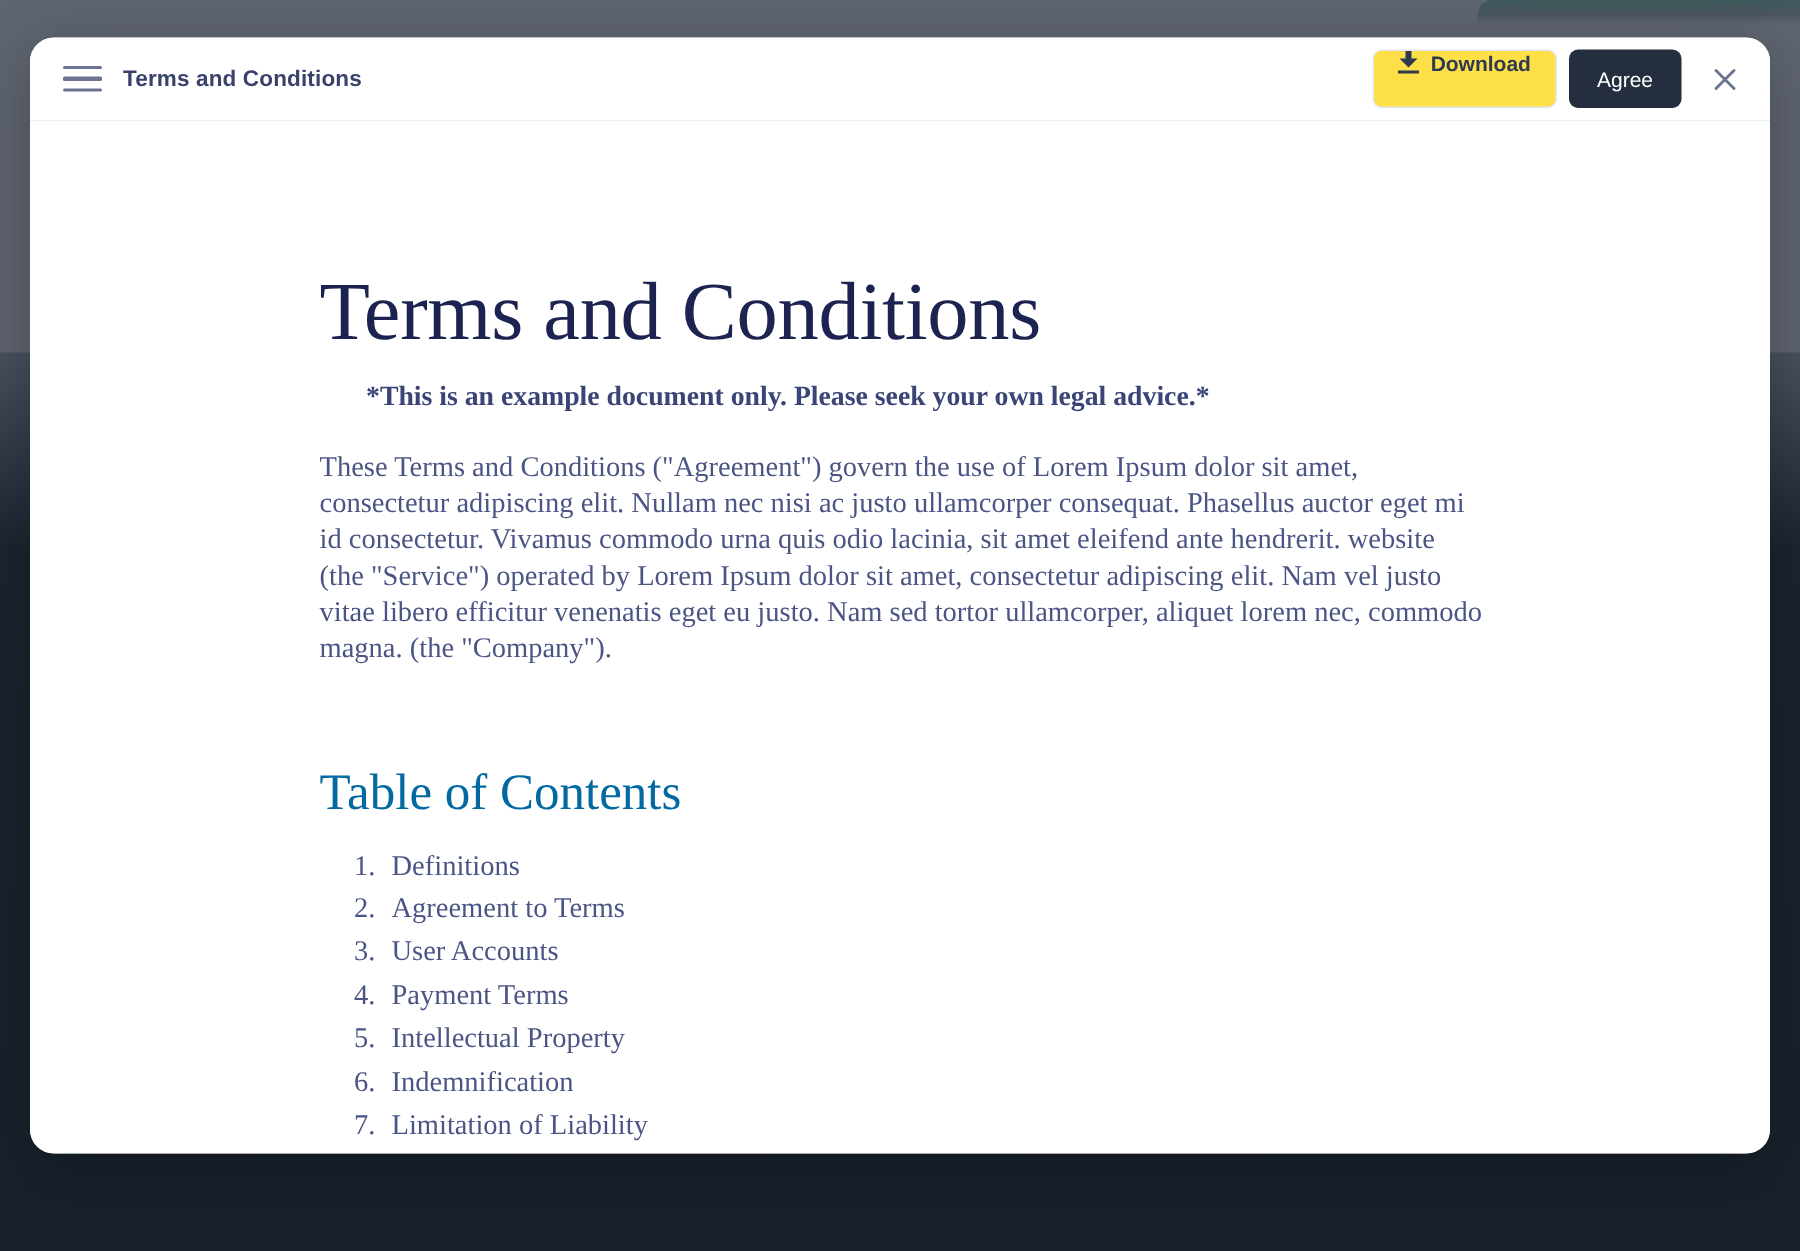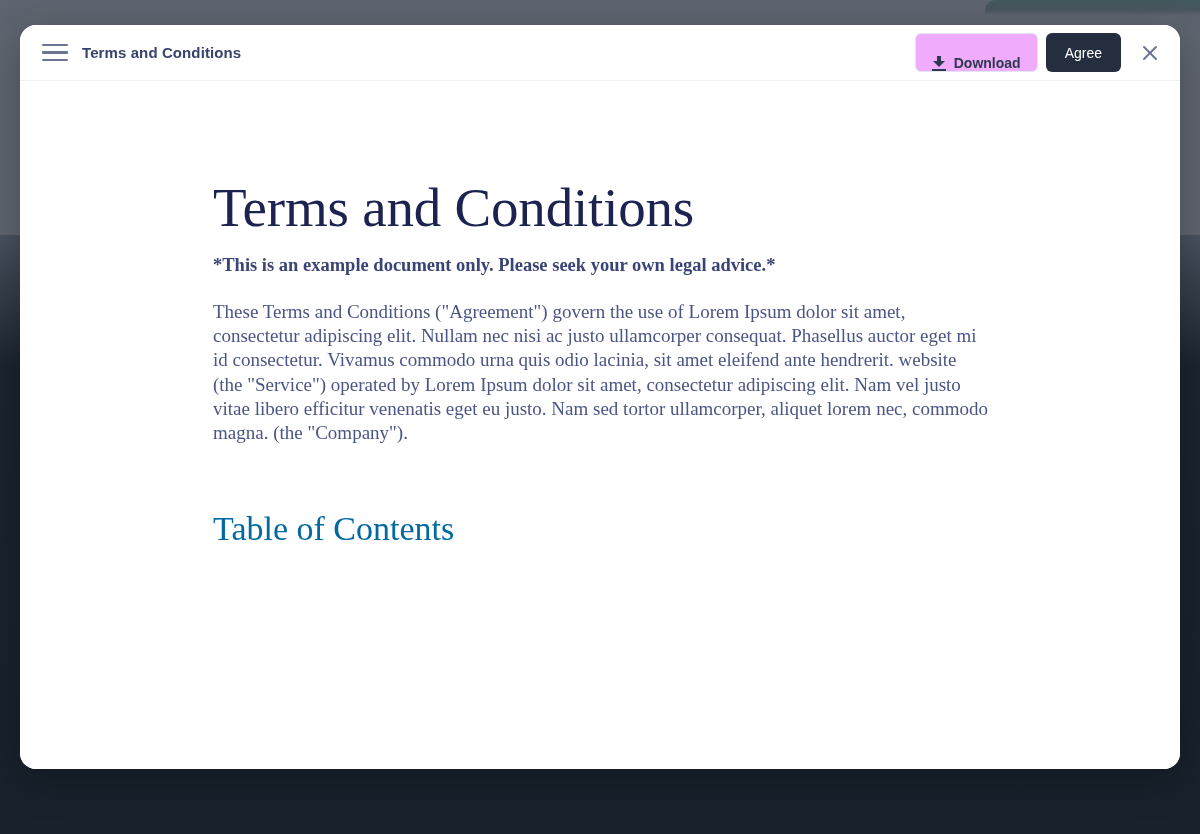--- a/index.html
+++ b/index.html
@@ -93,25 +93,25 @@
   }
 
   .header-actions {
     display: flex;
     align-items: center;
     gap: 8px;
   }
 
   #download-button {
     display: inline-flex;
-    align-items: flex-end;
+    align-items: flex-start;
     gap: 8px;
     height: 39px;
     padding: 0 16px;
-    background: #f0abfc;
+    background: #fde047;
     border: 1px solid #e3e6ee;
     border-radius: 6px;
     font-family: "Liberation Sans", sans-serif;
     font-size: 14px;
     font-weight: bold;
     color: #2f3950;
     cursor: pointer;
   }
 
   .download-icon {
@@ -189,20 +189,21 @@
     letter-spacing: -0.2px;
   }
 
   #doc-subtitle {
     font-family: "Liberation Serif", serif;
     font-size: 18.5px;
     font-weight: bold;
     color: #3b4476;
     margin-top: 14px;
     line-height: 1.35;
+    margin-left: 31px;
   }
 
   #doc-paragraph {
     font-family: "Liberation Serif", serif;
     font-size: 19px;
     color: #4b5585;
     line-height: 1.28;
     margin-top: 22px;
     max-width: 810px;
     text-align: left;
@@ -277,17 +278,28 @@
     <div id="doc">
 
       <h1 id="doc-title">Terms and Conditions</h1>
 
       <p id="doc-subtitle">*This is an example document only. Please seek your own legal advice.*</p>
 
       <p id="doc-paragraph">These Terms and Conditions ("Agreement") govern the use of Lorem Ipsum dolor sit amet, consectetur adipiscing elit. Nullam nec nisi ac justo ullamcorper consequat. Phasellus auctor eget mi id consectetur. Vivamus commodo urna quis odio lacinia, sit amet eleifend ante hendrerit. website (the "Service") operated by Lorem Ipsum dolor sit amet, consectetur adipiscing elit. Nam vel justo vitae libero efficitur venenatis eget eu justo. Nam sed tortor ullamcorper, aliquet lorem nec, commodo magna. (the "Company").</p>
 
       <h2 id="toc-heading">Table of Contents</h2>
 
+      <ol id="toc-list">
+        <li>Definitions</li>
+        <li>Agreement to Terms</li>
+        <li>User Accounts</li>
+        <li>Payment Terms</li>
+        <li>Intellectual Property</li>
+        <li>Indemnification</li>
+        <li>Limitation of Liability</li>
+        <li>Governing Law</li>
+        <li>Changes to Terms</li>
+      </ol>
 
     </div>
   </div>
 
 </div>
 
 </body></html>

